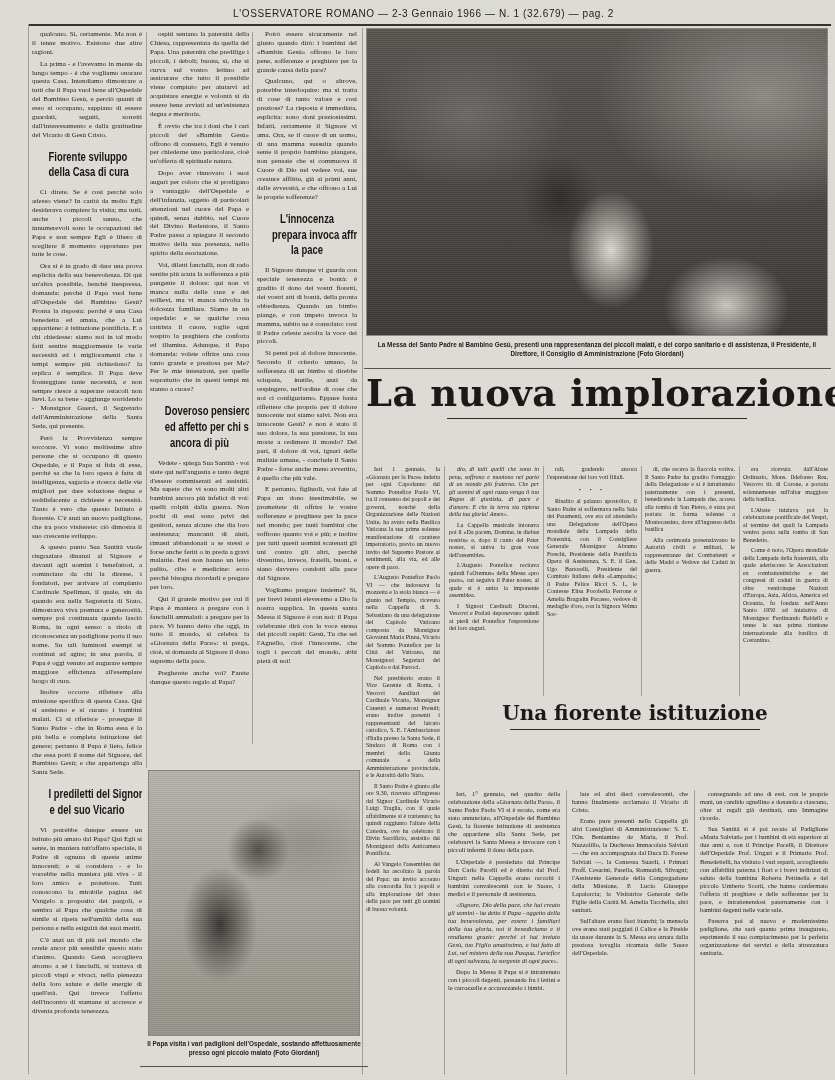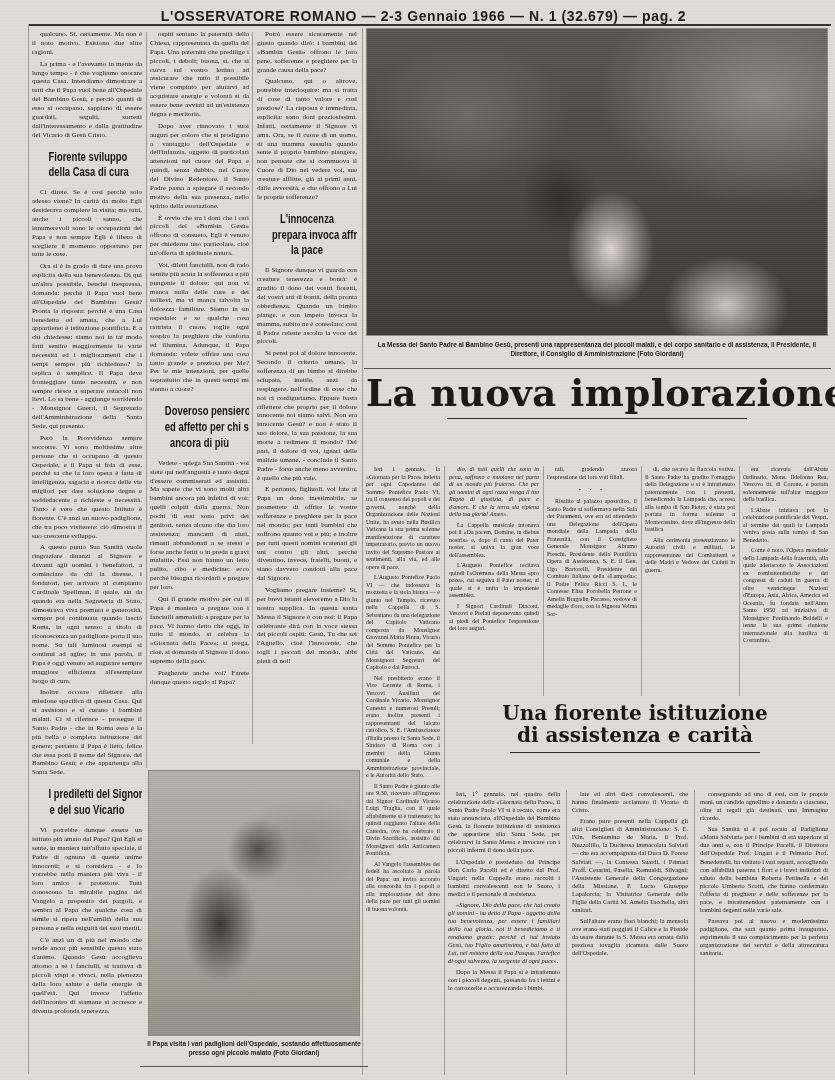--- a/index.html
+++ b/index.html
@@ -6,21 +6,21 @@
   body{
     width:835px;height:1080px;position:relative;overflow:hidden;
     background:#d3d1cc;
     font-family:"Liberation Serif", serif;
     color:#1d1c19;
   }
   .page{position:absolute;inset:0;background:#dedcd6;
     background-image:repeating-linear-gradient(0deg, rgba(0,0,0,.015) 0 1px, rgba(255,255,255,0) 1px 3px);}
   
   .masthead{position:absolute;top:8px;left:12px;right:0;text-align:center;
-    font-family:"Liberation Sans", sans-serif;font-weight:bold;font-size:14px;
+    font-family:"Liberation Sans", sans-serif;font-weight:normal;font-size:10px;
     letter-spacing:.6px;color:#21201d;}
   .rule-h{position:absolute;border-top:2px solid #35332f;}
   .rule-thin{position:absolute;border-top:1px solid #55534d;}
   .rule-v{position:absolute;width:0;border-left:1px solid #a19e96;}
   
   .col{position:absolute;overflow:hidden;text-align:justify;}
   .col p{margin:0 0 3px;text-indent:8px;}
   .col p.pi{font-style:italic;}
   .body-7 p{font-size:7px;line-height:1.27;}
   .body-6 p{font-size:6px;line-height:1.25;}
@@ -66,61 +66,61 @@
 
   <div class="masthead">L'OSSERVATORE ROMANO  —  2-3 Gennaio 1966  —  N. 1 (32.679)  —  pag. 2</div>
   <div class="rule-h" style="top:24px;left:28px;right:4px;"></div>
   <div class="rule-v" style="left:28px;top:24px;height:1050px;"></div>
 
   <div class="rule-v" style="left:146px;top:32px;height:736px;"></div>
   <div class="rule-v" style="left:252px;top:32px;height:712px;"></div>
   <div class="rule-v" style="left:362px;top:28px;height:1047px;"></div>
 
   <div class="col body-7" style="left:32px;top:30px;width:110px;height:1045px;">
-      <p>qualcuno. Sì, certamente. Ma non è il noto motivo. Esistono due altre ragioni.</p>
+      <p>qualcuno. Sì, certamente. Ma non è il tenne motivo. Esistono due altre ragioni.</p>
       <p>La prima - e l'avevamo in mente da lungo tempo - è che vogliamo onorare questa Casa. Intendiamo dimostrare a tutti che il Papa vuol bene all'Ospedale del Bambino Gesù, e perciò quanti di esso si occupano, sappiano di essere guardati, seguiti, sorretti dall'interessamento e dalla gratitudine del Vicario di Gesù Cristo.</p>
       <h3 class="art-h">
         <span class="h-line">Fiorente sviluppo</span>
         <span class="h-line">della Casa di cura</span>
       </h3>
       <p>Ci direte. Se è così perchè solo adesso viene? In carità da molto Egli desiderava compiere la visita; ma tutti, anche i piccoli sanno, che innumerevoli sono le occupazioni del Papa e non sempre Egli è libero di scegliere il momento opportuno per tutte le cose.</p>
       <p>Ora si è in grado di dare una prova esplicita della sua benevolenza. Di qui un'altra possibile, benché inespressa, domanda: perché il Papa vuol bene all'Ospedale del Bambino Gesù? Pronta la risposta: perché è una Casa benedetta ed amata, che a Lui appartiene: è istituzione pontificia. E a chi chiedesse: siamo noi in tal modo fatti sentire maggiormente le varie necessità ed i miglioramenti che i tempi sempre più richiedono? la replica è semplice. Il Papa deve fronteggiare tante necessità, e non sempre riesce a superare ostacoli non lievi. Lo sa bene - aggiunge sorridendo - Monsignor Guerri, il Segretario dell'Amministrazione della Santa Sede, qui presente.</p>
       <p>Però la Provvidenza sempre soccorre. Vi sono moltissime altre persone che si occupano di questo Ospedale, e il Papa si fida di esse, perché sa che la loro opera è fatta di intelligenza, sagacia e ricerca delle vie migliori per dare soluzione degna e soddisfacente a richieste e necessità. Tanto è vero che questo Istituto è fiorente. C'è anzi un nuovo padiglione, che tra poco visiterete: ciò dimostra il suo crescente sviluppo.</p>
       <p>A questo punto Sua Santità vuole ringraziare dinanzi al Signore e davanti agli uomini i benefattori, a cominciare da chi la diresse, i fondatori, per arrivare al compianto Cardinale Spellman, il quale, sin da quando era nella Segreteria di Stato, dimostrava viva premura e generosità, sempre poi continuata quando lasciò Roma, in ogni senso: a titolo di riconoscenza un padiglione porta il suo nome. Su tali luminosi esempi si continui ad agire; in una parola, il Papa è oggi venuto ad augurare sempre maggiore efficienza all'esemplare luogo di cura.</p>
       <p>Inoltre occorre riflettere alla missione specifica di questa Casa. Qui si assistono e si curano i bambini malati. Ci si riferisce - prosegue il Santo Padre - che in Roma essa è la più bella e completa istituzione del genere; pertanto il Papa è lieto, felice che essa porti il nome del Signore, del Bambino Gesù; e che appartenga alla Santa Sede.</p>
       <h3 class="art-h">
         <span class="h-line">I prediletti del Signore</span>
         <span class="h-line">e del suo Vicario</span>
       </h3>
       <p>Vi potrebbe dunque essere un istituto più amato dal Papa? Qui Egli si sente, in maniera tutt'affatto speciale, il Padre di ognuna di queste anime innocenti; e si considera - e lo vorrebbe nella maniera più viva - il loro amico e protettore. Tutti conoscono la mirabile pagina del Vangelo a proposito dei pargoli, e sembra al Papa che qualche cosa di simile si ripeta nell'umiltà della sua persona e nella esiguità dei suoi meriti.</p>
       <p>C'è anzi un di più nel mondo che rende ancor più sensibile questo stato d'animo. Quando Gesù accoglieva attorno a sé i fanciulli, si trattava di piccoli vispi e vivaci, nella pienezza della loro salute e delle energie di quell'età. Qui invece l'affetto dell'incontro di stamane si accresce e diventa profonda tenerezza.</p>
     </div>
   <div class="col body-7" style="left:150px;top:30px;width:99px;height:736px;">
       <p>ospiti sentano la paternità della Chiesa, rappresentata da quella del Papa. Una paternità che predilige i piccoli, i deboli; buona, sì, che si curva sul vostro lettino ad assicurare che tutto il possibile viene compiuto per aiutarvi ad acquistare energie e volontà sì da essere bene avviati ad un'esistenza degna e meritoria.</p>
+      <p>È ovvio che tra i doni che i cari piccoli del «Bambin Gesù» offrono di consueto, Egli è venuto per chiederne uno particolare, cioè un'offerta di spirituale natura.</p>
       <p>Dopo aver rinnovato i suoi auguri per coloro che si prodigano a vantaggio dell'Ospedale e dell'infanzia, oggetto di particolari attenzioni nel cuore del Papa e quindi, senza dubbio, nel Cuore del Divino Redentore, il Santo Padre passa a spiegare il secondo motivo della sua presenza, nello spirito della esortazione.</p>
-      <p>È ovvio che tra i doni che i cari piccoli del «Bambin Gesù» offrono di consueto, Egli è venuto per chiederne uno particolare, cioè un'offerta di spirituale natura.</p>
       <p>Voi, diletti fanciulli, non di rado sentite più acuta la sofferenza e più pungente il dolore: qui non vi manca nulla delle cure e dei sollievi, ma vi manca talvolta la dolcezza familiare. Siamo in un ospedale: e se qualche cosa rattrista il cuore, toglie ogni sospiro la preghiera che conforta ed illumina. Adunque, il Papa domanda: volete offrire una cosa tanto grande e preziosa per Me? Per le mie intenzioni, per quelle soprattutto che in questi tempi mi stanno a cuore?</p>
       <h3 class="art-h">
         <span class="h-line">Doveroso pensiero</span>
         <span class="h-line">ed affetto per chi soffre</span>
         <span class="h-line">ancora di più</span>
       </h3>
       <p>Vedete - spiega Sua Santità - voi siete qui nell'angustia e tanto degni d'essere commiserati ed assistiti. Ma sapete che vi sono molti altri bambini ancora più infelici di voi: quelli colpiti dalla guerra. Non pochi di essi sono privi dei genitori, senza alcuno che dia loro assistenza; mancanti di aiuti, rimasti abbandonati a se stessi e forse anche feriti o in preda a gravi malattie. Essi non hanno un letto pulito, cibo e medicine: ecco perché bisogna ricordarli e pregare per loro.</p>
       <p>Qui il grande motivo per cui il Papa è maniera a pregare con i fanciulli ammalati: a pregare per la pace. Vi hanno detto che oggi, in tutto il mondo, si celebra la «Giornata della Pace»: si prega, cioè, si domanda al Signore il dono supremo della pace.</p>
       <p>Pregherete anche voi? Farete dunque questo regalo al Papa?</p>
     </div>
   <div class="col body-7" style="left:257px;top:30px;width:100px;height:712px;">
       <p>Potrò essere sicuramente nel giusto quando dirò: i bambini del «Bambin Gesù» offrono le loro pene, sofferenze e preghiere per la grande causa della pace?</p>
       <p>Qualcuno, qui o altrove, potrebbe interloquire: ma si tratta di cose di tanto valore e così preziose? La risposta è immediata, esplicita: sono doni preziosissimi. Infatti, certamente il Signore vi ama. Ora, se il cuore di un uomo, di una mamma sussulta quando sente il proprio bambino piangere, non pensate che si commuova il Cuore di Dio nel vedere voi, sue creature afflitte, già ai primi anni, dalle avversità, e che offrono a Lui le proprie sofferenze?</p>
       <h3 class="art-h">
         <span class="h-line">L'innocenza</span>
         <span class="h-line">prepara invoca affretta</span>
         <span class="h-line">la pace</span>
       </h3>
-      <p>Il Signore dunque vi guarda con creature tenerezza e bontà: è gradito il dono dei vostri fioretti, dei vostri atti di bontà, della pronta obbedienza. Quando un bimbo piange, e con impeto invoca la mamma, subito ne è consolato: così il Padre celeste ascolta la voce dei piccoli.</p>
+      <p>Il Signore dunque vi guarda con speciale tenerezza e bontà: è gradito il dono dei vostri fioretti, dei vostri atti di bontà, della pronta obbedienza. Quando un bimbo piange, e con impeto invoca la mamma, subito ne è consolato: così il Padre celeste ascolta la voce dei piccoli.</p>
       <p>Si pensi poi al dolore innocente. Secondo il criterio umano, la sofferenza di un bimbo si direbbe sciupata, inutile, anzi da respingere, nell'ordine di cose che noi ci configuriamo. Eppure basta riflettere che proprio per il dolore innocente noi siamo salvi. Non era innocente Gesù? e non è stato il suo dolore, la sua passione, la sua morte a redimere il mondo? Del pari, il dolore di voi, ignari delle malizie umane, - conclude il Santo Padre - forse anche meno avvertito, è quello che più vale.</p>
       <p>E pertanto, figliuoli, voi fate al Papa un dono inestimabile, se promettete di offrire le vostre sofferenze e preghiere per la pace nel mondo; per tanti bambini che soffrono quanto voi e più; e inoltre per tutti questi uomini scatenati gli uni contro gli altri, perché diventino, invece, fratelli, buoni, e siano davvero condotti alla pace dal Signore.</p>
       <p>Vogliamo pregare insieme? Sì, per brevi istanti eleveremo a Dio la nostra supplica. In questa santa Messa il Signore è con noi: il Papa celebrante dirà con la voce stessa dei piccoli ospiti: Gesù, Tu che sei l'Agnello, cioè l'innocente, che togli i peccati del mondo, abbi pietà di noi!</p>
     </div>
 
   <div class="photo photo-top" style="left:366px;top:28px;width:462px;height:308px;">
     <div class="grain"></div>
   </div>
   <div class="caption" style="left:366px;top:341px;width:462px;">La Messa del Santo Padre al Bambino Gesù, presenti una rappresentanza dei piccoli malati, e del corpo sanitario e di assistenza, il Presidente, il Direttore, il Consiglio di Amministrazione  (Foto Giordani)</div>
   <div class="rule-thin" style="top:368px;left:364px;right:4px;"></div>
@@ -158,21 +158,20 @@
       <p>Alla cerimonia presenziavano le Autorità civili e militari, le rappresentanze dei Combattenti e delle Madri e Vedove dei Caduti in guerra.</p>
     </div>
   <div class="col body-6" style="left:743px;top:466px;width:85px;height:230px;">
       <p>era ricevuta dall'Abate Ordinario, Mons. Ildefonso Rea, Vescovo tit. di Corone, e portata solennemente sull'altar maggiore della basilica.</p>
       <p>L'Abate iniziava poi la celebrazione pontificale dei Vespri, al termine dei quali la Lampada veniva posta sulla tomba di San Benedetto.</p>
       <p>Come è noto, l'Opera mondiale della Lampada della fraternità, alla quale aderiscono le Associazioni ex combattentistiche e dei congressi di caduti in guerra di oltre venticinque Nazioni d'Europa, Asia, Africa, America ed Oceania, fu fondata nell'Anno Santo 1950 ad iniziativa di Monsignor Ferdinando Baldelli e tenne la sua prima riunione internazionale alla basilica di Costantino.</p>
     </div>
 
   <div class="big-head head-fiorente">
     <span class="l1">Una fiorente istituzione</span>
-    <span class="l2">di assistenza e carità</span>
     <div class="underline-rule" style="width:250px;"></div>
   </div>
 
   <div class="rule-v" style="left:566px;top:790px;height:285px;"></div>
   <div class="rule-v" style="left:694px;top:790px;height:285px;"></div>
 
   <div class="col body-62" style="left:448px;top:790px;width:112px;height:285px;">
       <p>Ieri, 1° gennaio, nel quadro della celebrazione della «Giornata della Pace», il Santo Padre Paolo VI si è recato, come era stato annunciato, all'Ospedale del Bambino Gesù, la fiorente istituzione di assistenza che appartiene alla Santa Sede, per celebrarvi la Santa Messa e invocare con i piccoli infermi il dono della pace.</p>
       <p>L'Ospedale è presieduto dal Principe Don Carlo Pacelli ed è diretto dal Prof. Ungari: nella Cappella erano raccolti i bambini convalescenti con le Suore, i medici e il personale di assistenza.</p>
       <p class="pi">«Signore, Dio della pace, che hai creato gli uomini - ha detto il Papa - oggetto della tua benevolenza, per essere i familiari della tua gloria, noi ti benediciamo e ti rendiamo grazie: perché ci hai inviato Gesù, tuo Figlio amatissimo, e hai fatto di Lui, nel mistero della sua Pasqua, l'artefice di ogni salvezza, la sorgente di ogni pace».</p>

